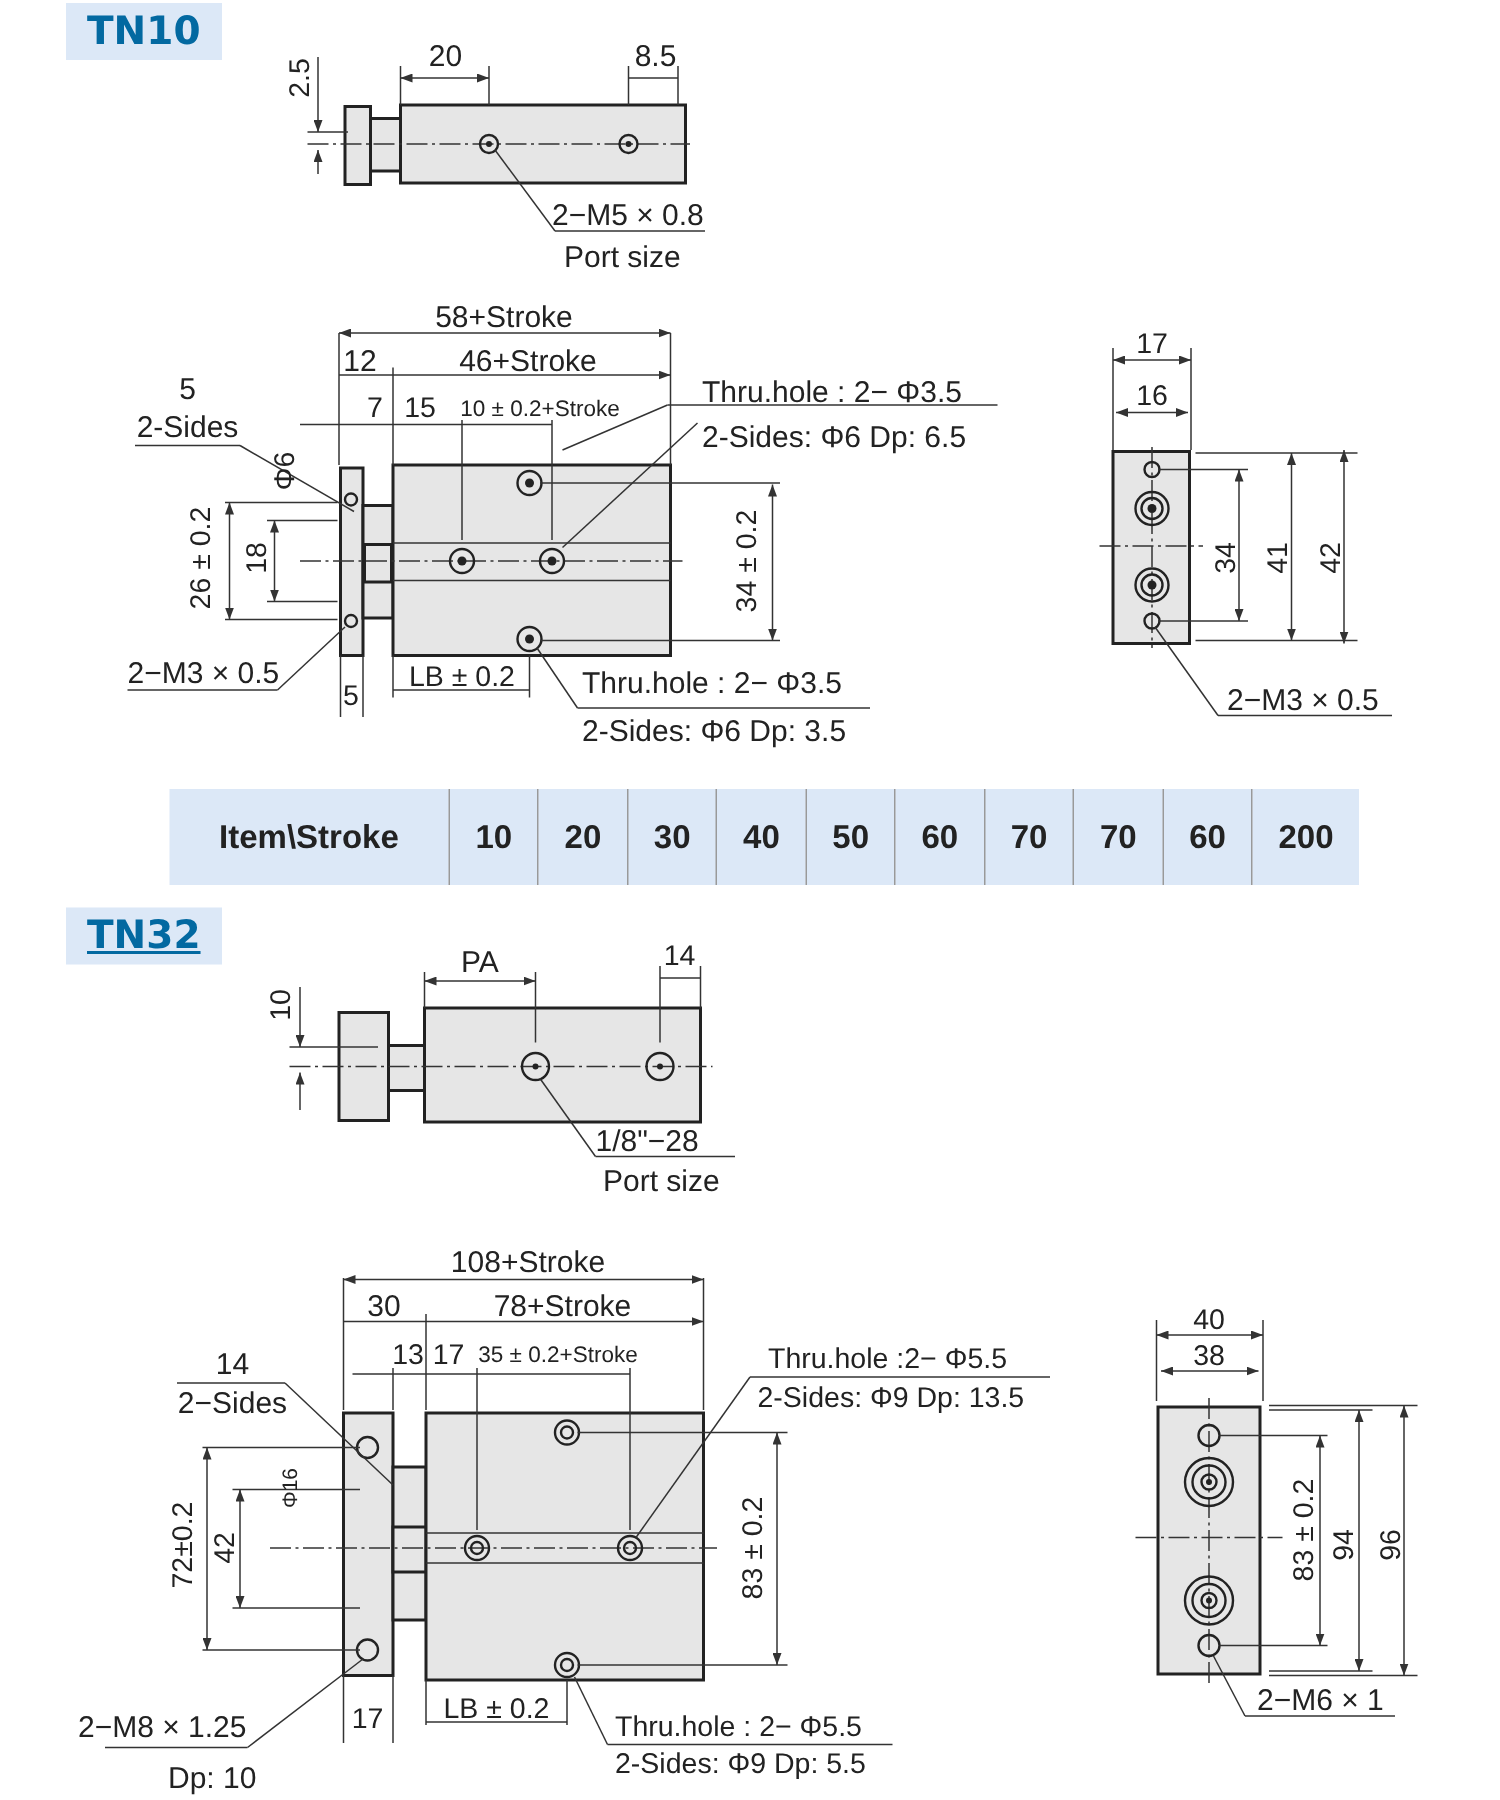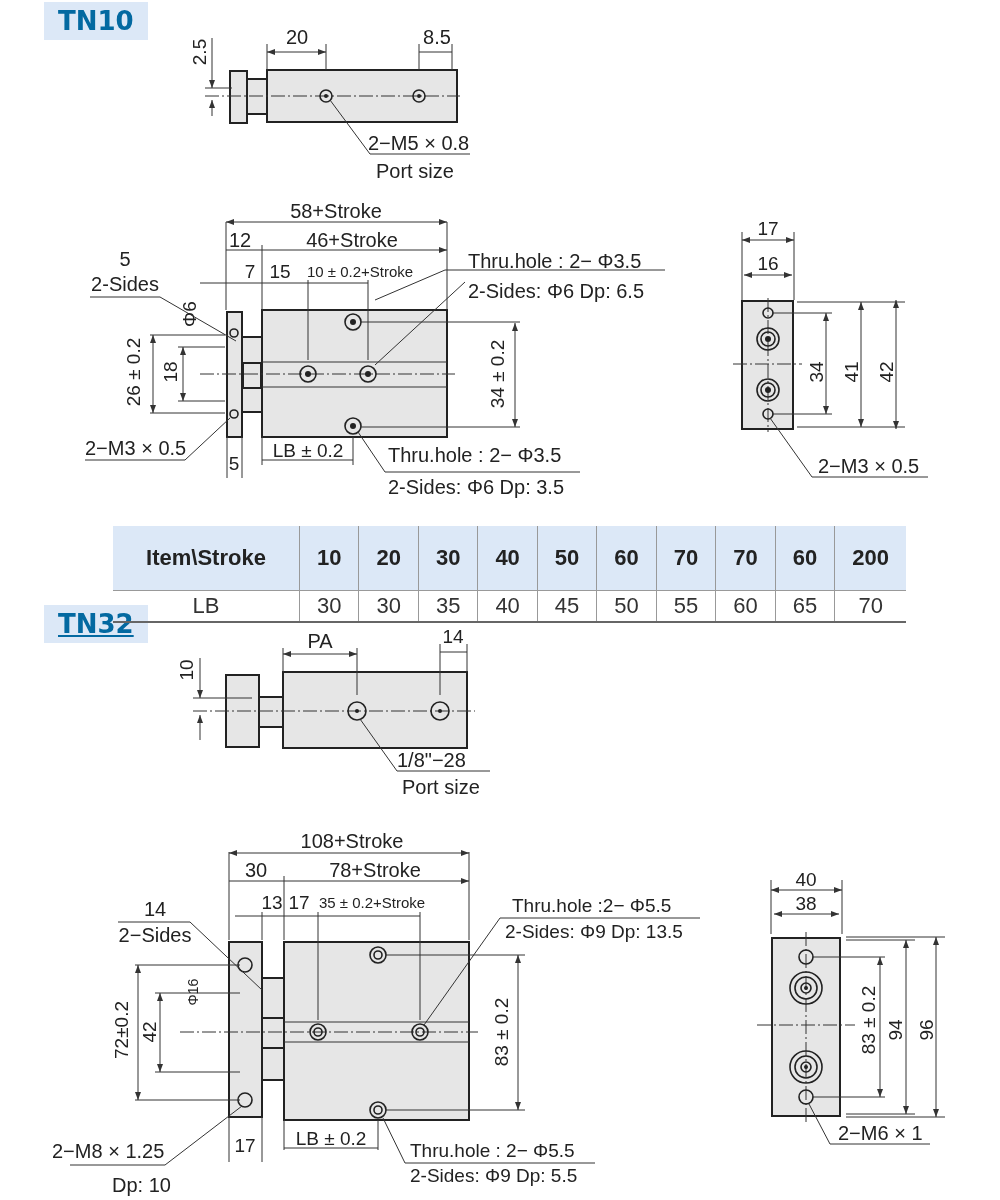--- a/index.html
+++ b/index.html
@@ -304,27 +304,14 @@
     <th>20</th>
     <th>30</th>
     <th>40</th>
     <th>50</th>
     <th>60</th>
     <th>70</th>
     <th>70</th>
     <th>60</th>
     <th>200</th>
   </tr>
-  <tr class="row-lb">
-    <td>LB</td>
-    <td>30</td>
-    <td>30</td>
-    <td>35</td>
-    <td>40</td>
-    <td>45</td>
-    <td>50</td>
-    <td>55</td>
-    <td>60</td>
-    <td>65</td>
-    <td>70</td>
-  </tr>
 </tbody>
   </table>
 
 </body></html>

